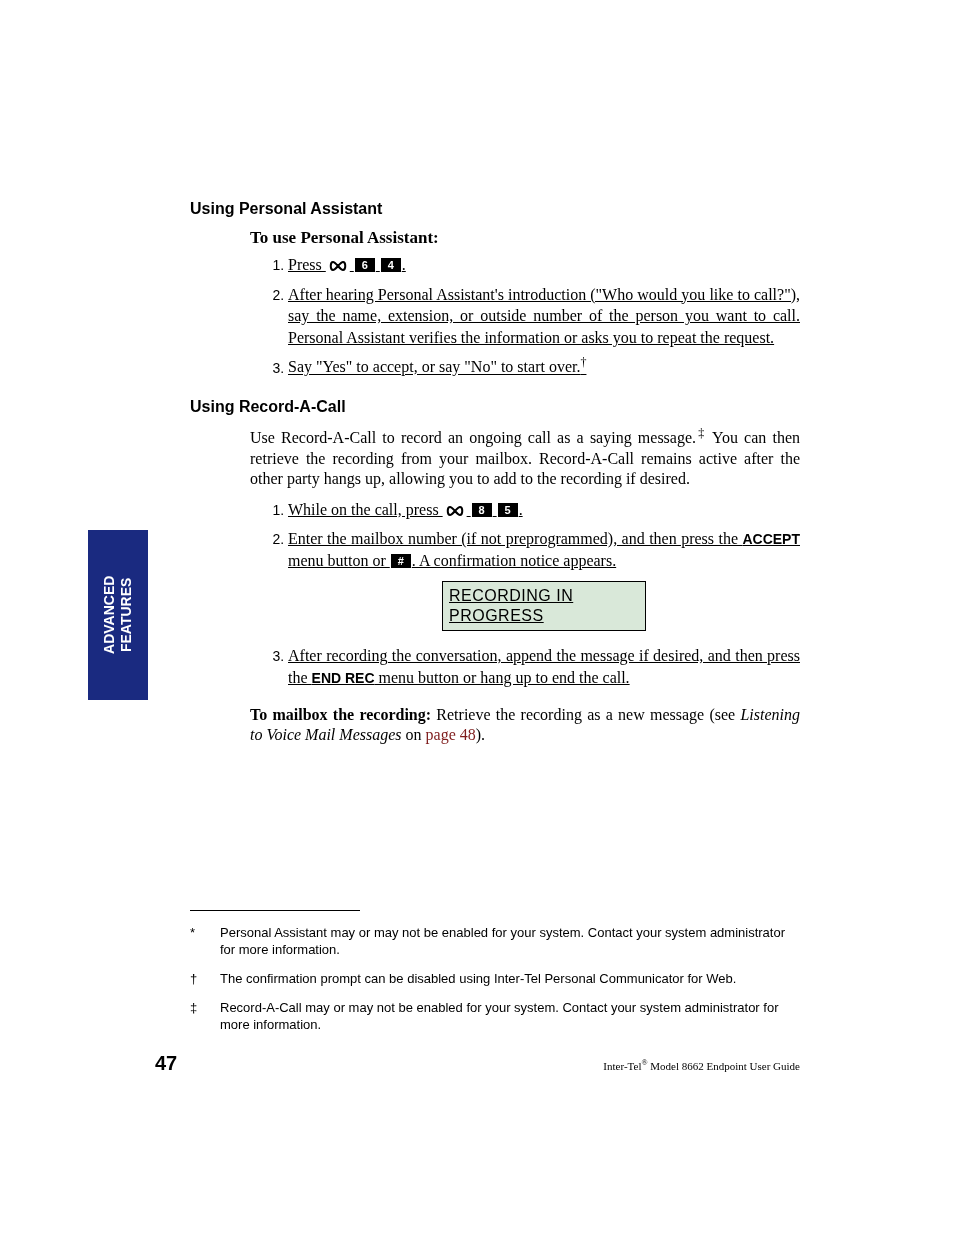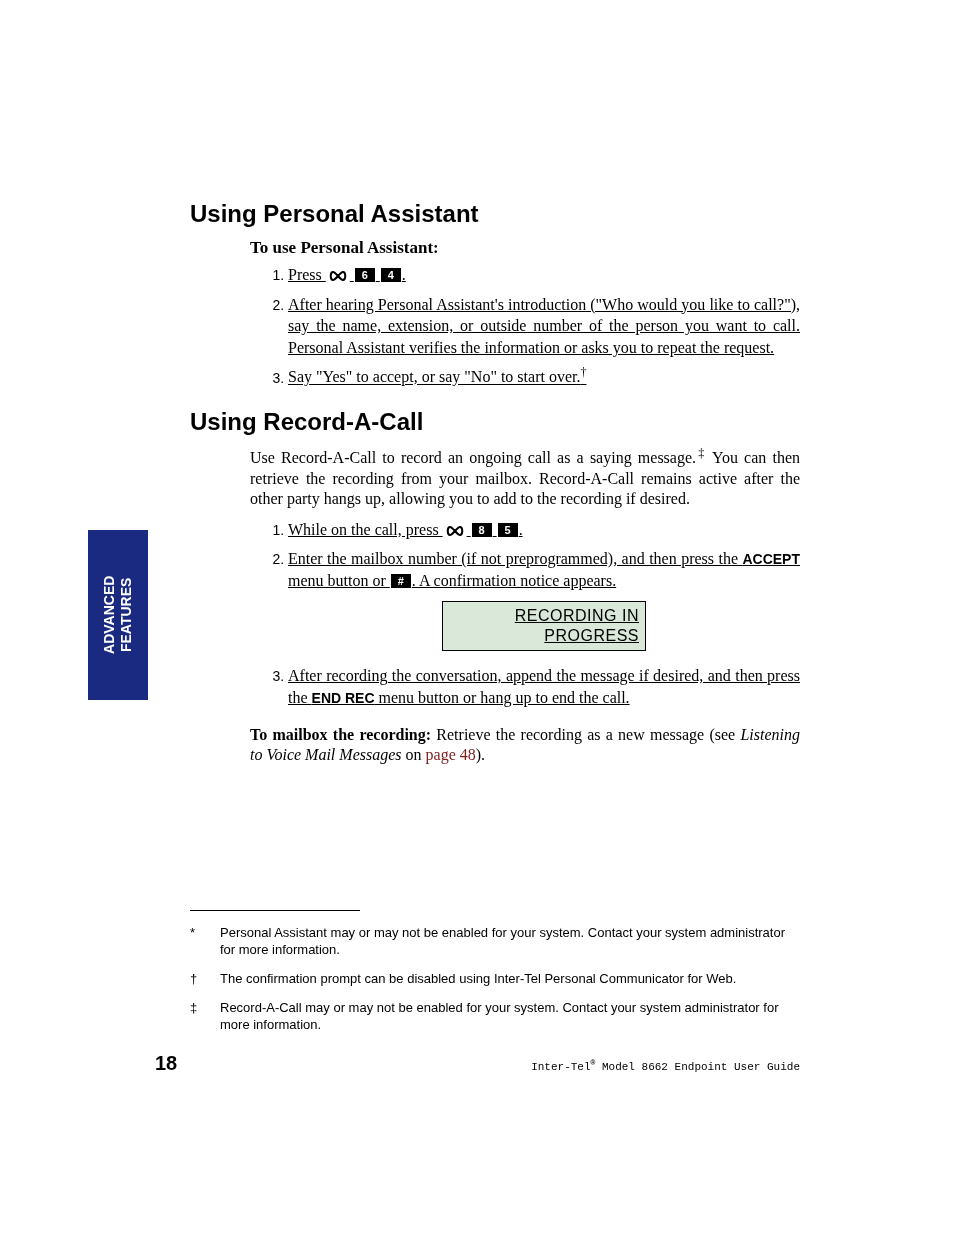--- a/index.html
+++ b/index.html
@@ -20,21 +20,21 @@
   }
   .content {
     position: absolute;
     left: 190px;
     top: 200px;
     width: 610px;
   }
   h2.section {
     font-family: Arial, Helvetica, sans-serif;
     font-weight: bold;
-    font-size: 24px;
+    font-size: 16px;
     margin: 0 0 10px 0;
     color: #000;
   }
   .body-indent {
     margin-left: 60px;
   }
   p.body {
     font-size: 16px;
     line-height: 1.25;
     margin: 0 0 10px 0;
@@ -87,21 +87,21 @@
   }
   .fn-mark {
     font-size: 12px;
     vertical-align: super;
   }
   .display-box {
     margin: 10px auto 14px auto;
     width: 190px;
     border: 1px solid #000;
     background: #d9e8d9;
-    text-align: right;
+    text-align: left;
     font-family: Arial, Helvetica, sans-serif;
     font-size: 16px;
     letter-spacing: 0.5px;
     padding: 4px 6px;
     line-height: 1.25;
   }
   .italic { font-style: italic; }
   .link { color: #7f1d1d; }
 
   
@@ -165,21 +165,21 @@
     display: flex;
     justify-content: space-between;
     align-items: baseline;
   }
   .page-num {
     font-family: Arial, Helvetica, sans-serif;
     font-weight: bold;
     font-size: 20px;
   }
   .footer-right {
-    font-family: Liberation Mono, monospace;
+    font-family: Liberation Serif, serif;
     font-size: 11px;
   }
   .reg {
     font-size: 8px;
     vertical-align: super;
   }
 </style>
 </head>
 <body>
 
@@ -253,19 +253,19 @@
       <div class="fn-sym">†</div>
       <div class="fn-txt">The confirmation prompt can be disabled using Inter-Tel Personal Communicator for Web.</div>
     </div>
     <div class="fn-row">
       <div class="fn-sym">‡</div>
       <div class="fn-txt">Record-A-Call may or may not be enabled for your system. Contact your system administrator for more information.</div>
     </div>
   </div>
 
   <div class="footer">
-    <div class="page-num">18</div>
+    <div class="page-num">47</div>
     <div class="footer-right">
       <span>Inter-Tel</span><span class="reg">®</span><span> Model 8662 Endpoint User Guide</span>
     </div>
   </div>
 
 </div>
 
 </body></html>

